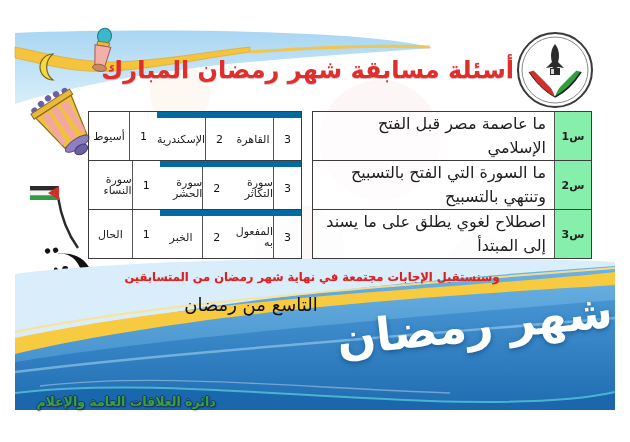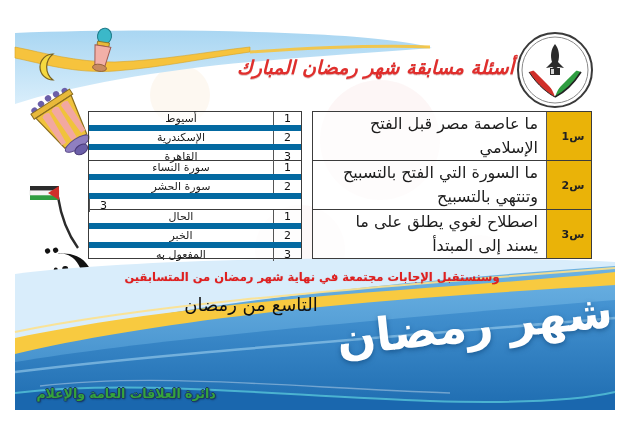--- a/index.html
+++ b/index.html
@@ -4,69 +4,69 @@
 <style>
   html,body{margin:0;padding:0;background:#e8e8e8;}
   .page{
     position:relative;width:630px;height:442px;background:#ffffff;
     overflow:hidden;font-family:"DejaVu Sans",sans-serif;margin:0 auto;
   }
   .bg{position:absolute;left:0;top:0;width:630px;height:442px;}
   
   .title{
     position:absolute;top:56px;right:116px;width:410px;text-align:right;
-    color:#e02e2c;font-size:19px;font-weight:bold;white-space:nowrap;
-    text-shadow:0 1px 0 rgba(120,0,0,.25);direction:rtl;font-style:italic;
+    color:#e02e2c;font-size:24px;font-weight:bold;white-space:nowrap;
+    text-shadow:0 1px 0 rgba(120,0,0,.25);direction:rtl;
   }
   
   .answers{position:absolute;left:88px;top:112px;width:214px;}
   .questions{position:absolute;left:312px;top:112px;width:280px;}
   .group,.qrow{
     box-sizing:border-box;border:1.5px solid #3c3c3c;background:rgba(255,255,255,.65);
     margin-top:-1px;
   }
-  .group{height:50px;display:flex;flex-direction:column;}
+  .group{height:50px;display:flex;flex-direction:row;}
   .orow{flex:1;display:flex;border-top:6px solid #0369a1;}
   .orow:first-child{border-top:none;}
   .ocell{
     flex:1;display:flex;align-items:center;justify-content:center;
     font-size:11px;color:#1d1d1d;direction:rtl;line-height:1;
   }
   .ncell{
     width:27px;border-left:1px solid #555;display:flex;align-items:center;
     justify-content:center;font-size:11px;color:#111;
   }
   .qrow{height:50px;display:flex;}
   .qcell{
     flex:1;display:flex;align-items:center;justify-content:center;text-align:right;
     font-size:16px;color:#1d1d1d;direction:rtl;padding:2px 8px;line-height:1.5;
   }
   .qnum{
-    width:36px;border-left:1px solid #555;background:#eab308;display:flex;
+    width:36px;border-left:1px solid #555;background:#86efac;display:flex;
     align-items:center;justify-content:center;font-size:11px;font-weight:bold;
-    color:#222;direction:rtl;padding-left:8px;
+    color:#222;direction:rtl;
   }
   
   .note{
     position:absolute;left:117px;top:270px;width:390px;text-align:center;
     color:#e01f1f;font-size:11.5px;font-weight:bold;white-space:nowrap;direction:rtl;
     text-shadow:0 0 1px rgba(150,0,0,.3);
   }
   .datez{
     position:absolute;left:141px;top:294px;width:220px;text-align:center;
     color:#101010;font-size:18px;font-weight:normal;white-space:nowrap;direction:rtl;
   }
   .callig{
     position:absolute;left:332px;top:298px;width:285px;text-align:center;
     color:#ffffff;font-size:46px;font-weight:bold;white-space:nowrap;direction:rtl;
     transform:rotate(-6deg);text-shadow:0 2px 5px rgba(10,60,110,.55);
     letter-spacing:2px;
   }
   .dept{
-    position:absolute;left:26px;top:386px;width:200px;text-align:center;
+    position:absolute;left:26px;top:394px;width:200px;text-align:center;
     color:#35a33c;font-size:12.5px;font-weight:bold;white-space:nowrap;direction:rtl;
     text-shadow:-1px 0 #1c3a66,1px 0 #1c3a66,0 -1px #1c3a66,0 1px #1c3a66,1px 1px 2px #12284a;
   }
 </style>
 </head>
 <body>
 
 <div class="page">
 
   <svg class="bg" viewBox="0 0 630 442">
@@ -202,20 +202,21 @@
     <div class="group">
       <div class="orow">
         <div class="ocell">سورة النساء</div>
         <div class="ncell">1</div>
       </div>
       <div class="orow">
         <div class="ocell">سورة الحشر</div>
         <div class="ncell">2</div>
       </div>
       <div class="orow">
+        <div class="ocell">سورة التكاثر</div>
         <div class="ncell">3</div>
       </div>
     </div>
     <div class="group">
       <div class="orow">
         <div class="ocell">الحال</div>
         <div class="ncell">1</div>
       </div>
       <div class="orow">
         <div class="ocell">الخبر</div>

